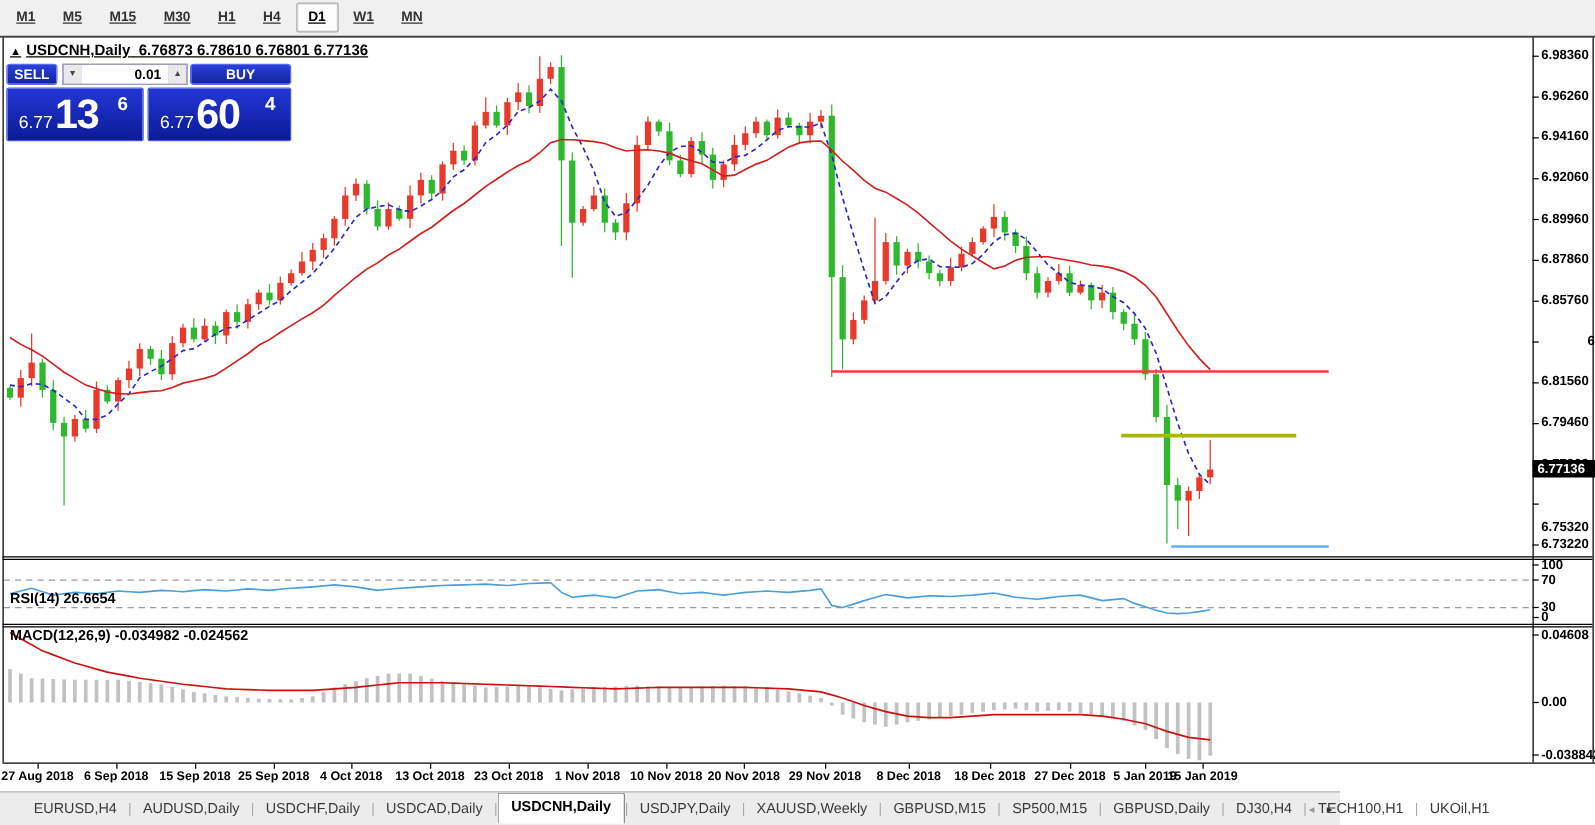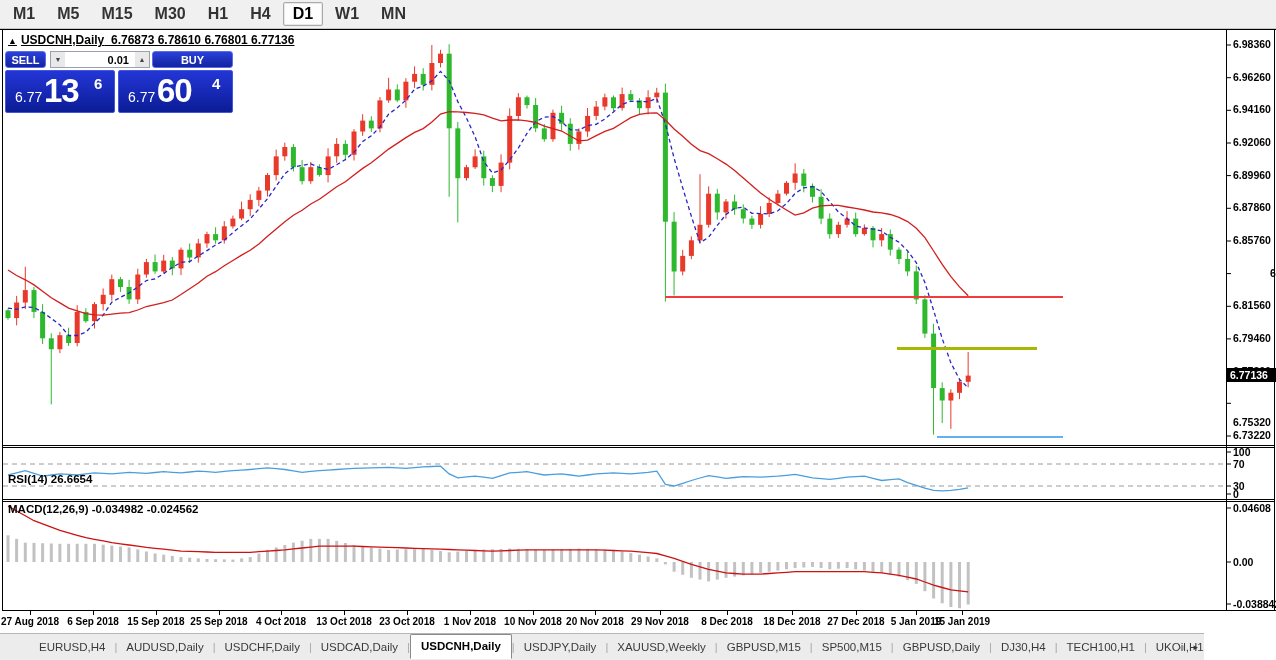--- a/index.html
+++ b/index.html
@@ -1,22 +1,22 @@
 <!DOCTYPE html>
 <html><head>
 <meta charset="utf-8">
 <style>
   html,body{margin:0;padding:0;background:#fff;}
   #app{position:relative;width:1276px;height:660px;background:#fff;overflow:hidden;
        font-family:"Liberation Sans",sans-serif;-webkit-font-smoothing:antialiased;}
   
   .toolbar{position:absolute;left:0;top:0;width:1276px;height:29px;background:#f0f0f0;
            border-bottom:1px solid #c8c8c8;display:flex;align-items:center;padding-left:2px;box-sizing:border-box;}
-  .tfbtn{height:22px;line-height:22px;padding:0 9px;margin:0 1px;font-size:16px;font-weight:700;color:#333;
-         border:1px solid transparent;border-radius:2px;cursor:default;}
+  .tfbtn{height:22px;line-height:22px;padding:0 9px;margin:0 1px;font-size:11px;font-weight:700;color:#333;
+         border:1px solid transparent;border-radius:2px;cursor:default;text-decoration:underline;}
   .tfbtn.active{background:#fdfdfd;border:1px solid #aaa;box-shadow:inset 0 0 0 1px #e8e8e8;color:#000;}
   
   #cv{position:absolute;left:0;top:0;}
   
   .symhead{position:absolute;left:8px;top:33px;font-size:12px;font-weight:700;color:#000;white-space:nowrap;text-decoration:underline;}
   .symhead .tri{font-size:9px;margin-right:4px;}
   
   .trade{position:absolute;left:5px;top:51px;width:204px;height:62px;padding-left:32px;}
   .tbtn{position:absolute;top:0;height:17px;background:linear-gradient(#2b40da,#12249e);color:#fff;
         font-size:11px;font-weight:700;text-align:center;line-height:17px;border:1px solid #5b6cf0;
@@ -35,22 +35,22 @@
   .qsup{position:absolute;top:4px;font-size:15px;font-weight:700;}
   #sellQ .qsup{left:88px;} #buyQ .qsup{left:93px;}
   
   .lbl{position:absolute;white-space:nowrap;color:#000;}
   .axlbl{font-size:10.5px;font-weight:700;}
   .datelbl{font-size:10px;font-weight:700;transform:translateX(-50%);}
   .indlbl{font-size:11.5px;font-weight:700;}
   .curtag{position:absolute;left:1226px;width:50px;height:14px;background:#000;color:#fff;
           font-size:10.5px;font-weight:700;line-height:14px;padding-left:4px;box-sizing:border-box;}
   
-  .tabbar{position:absolute;left:0;top:633px;width:1204px;height:27px;background:#ececec;border-top:1px solid #b5b5b5;
-          display:flex;align-items:center;padding-left:30px;box-sizing:border-box;font-size:11.5px;color:#3a3a3a;}
+  .tabbar{position:absolute;left:0;top:633px;width:1072px;height:27px;background:#ececec;border-top:1px solid #b5b5b5;
+          display:flex;align-items:center;padding-left:18px;box-sizing:border-box;font-size:11.5px;color:#3a3a3a;}
   .tab{padding:4px 9px;cursor:pointer;white-space:nowrap;font-weight:400;}
   .tab.active{background:#fff;border:1px solid #8a8a8a;border-bottom:1px solid #fff;font-weight:700;color:#000;
               border-radius:2px 2px 0 0;margin-top:-2px;padding:5px 10px 6px 10px;}
   .tabsep{color:#a8a8a8;font-size:11px;}
   .tabscroll{position:absolute;right:6px;top:8px;font-size:9px;color:#333;display:flex;gap:10px;}
   .tabscroll span{cursor:pointer;}
   .tabscroll .dim{color:#999;}
 </style>
 </head>
 <body>

